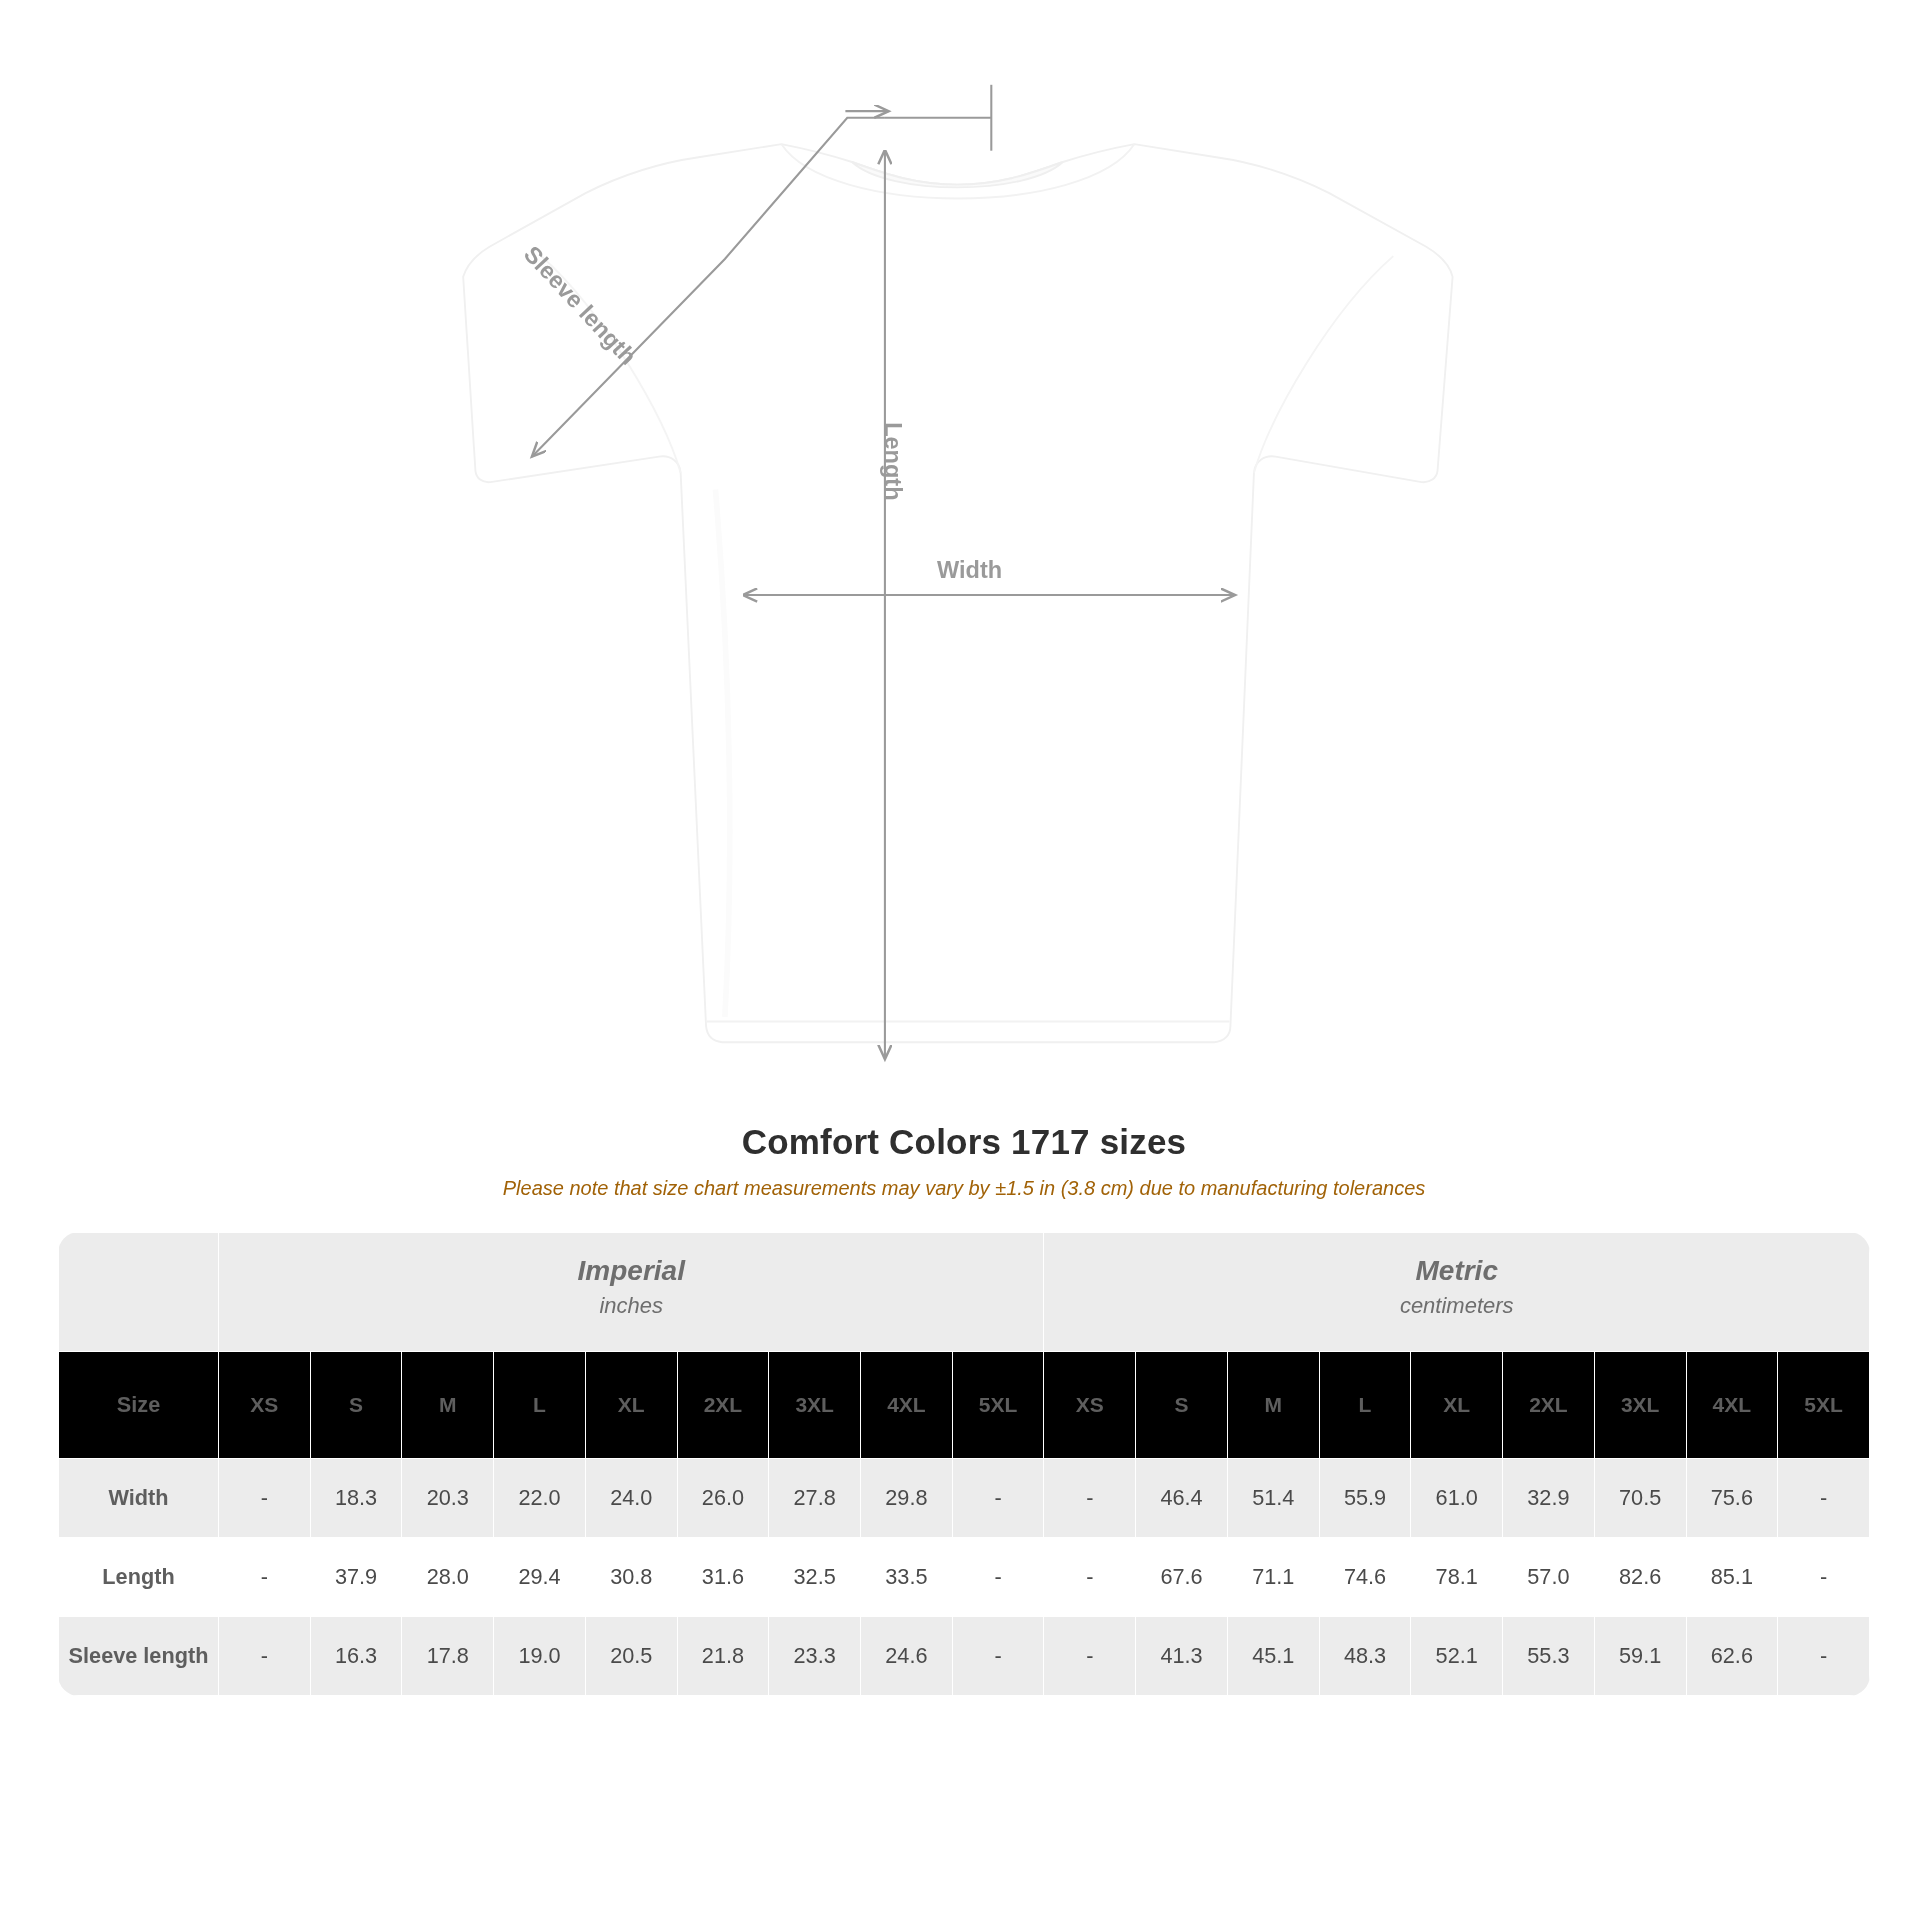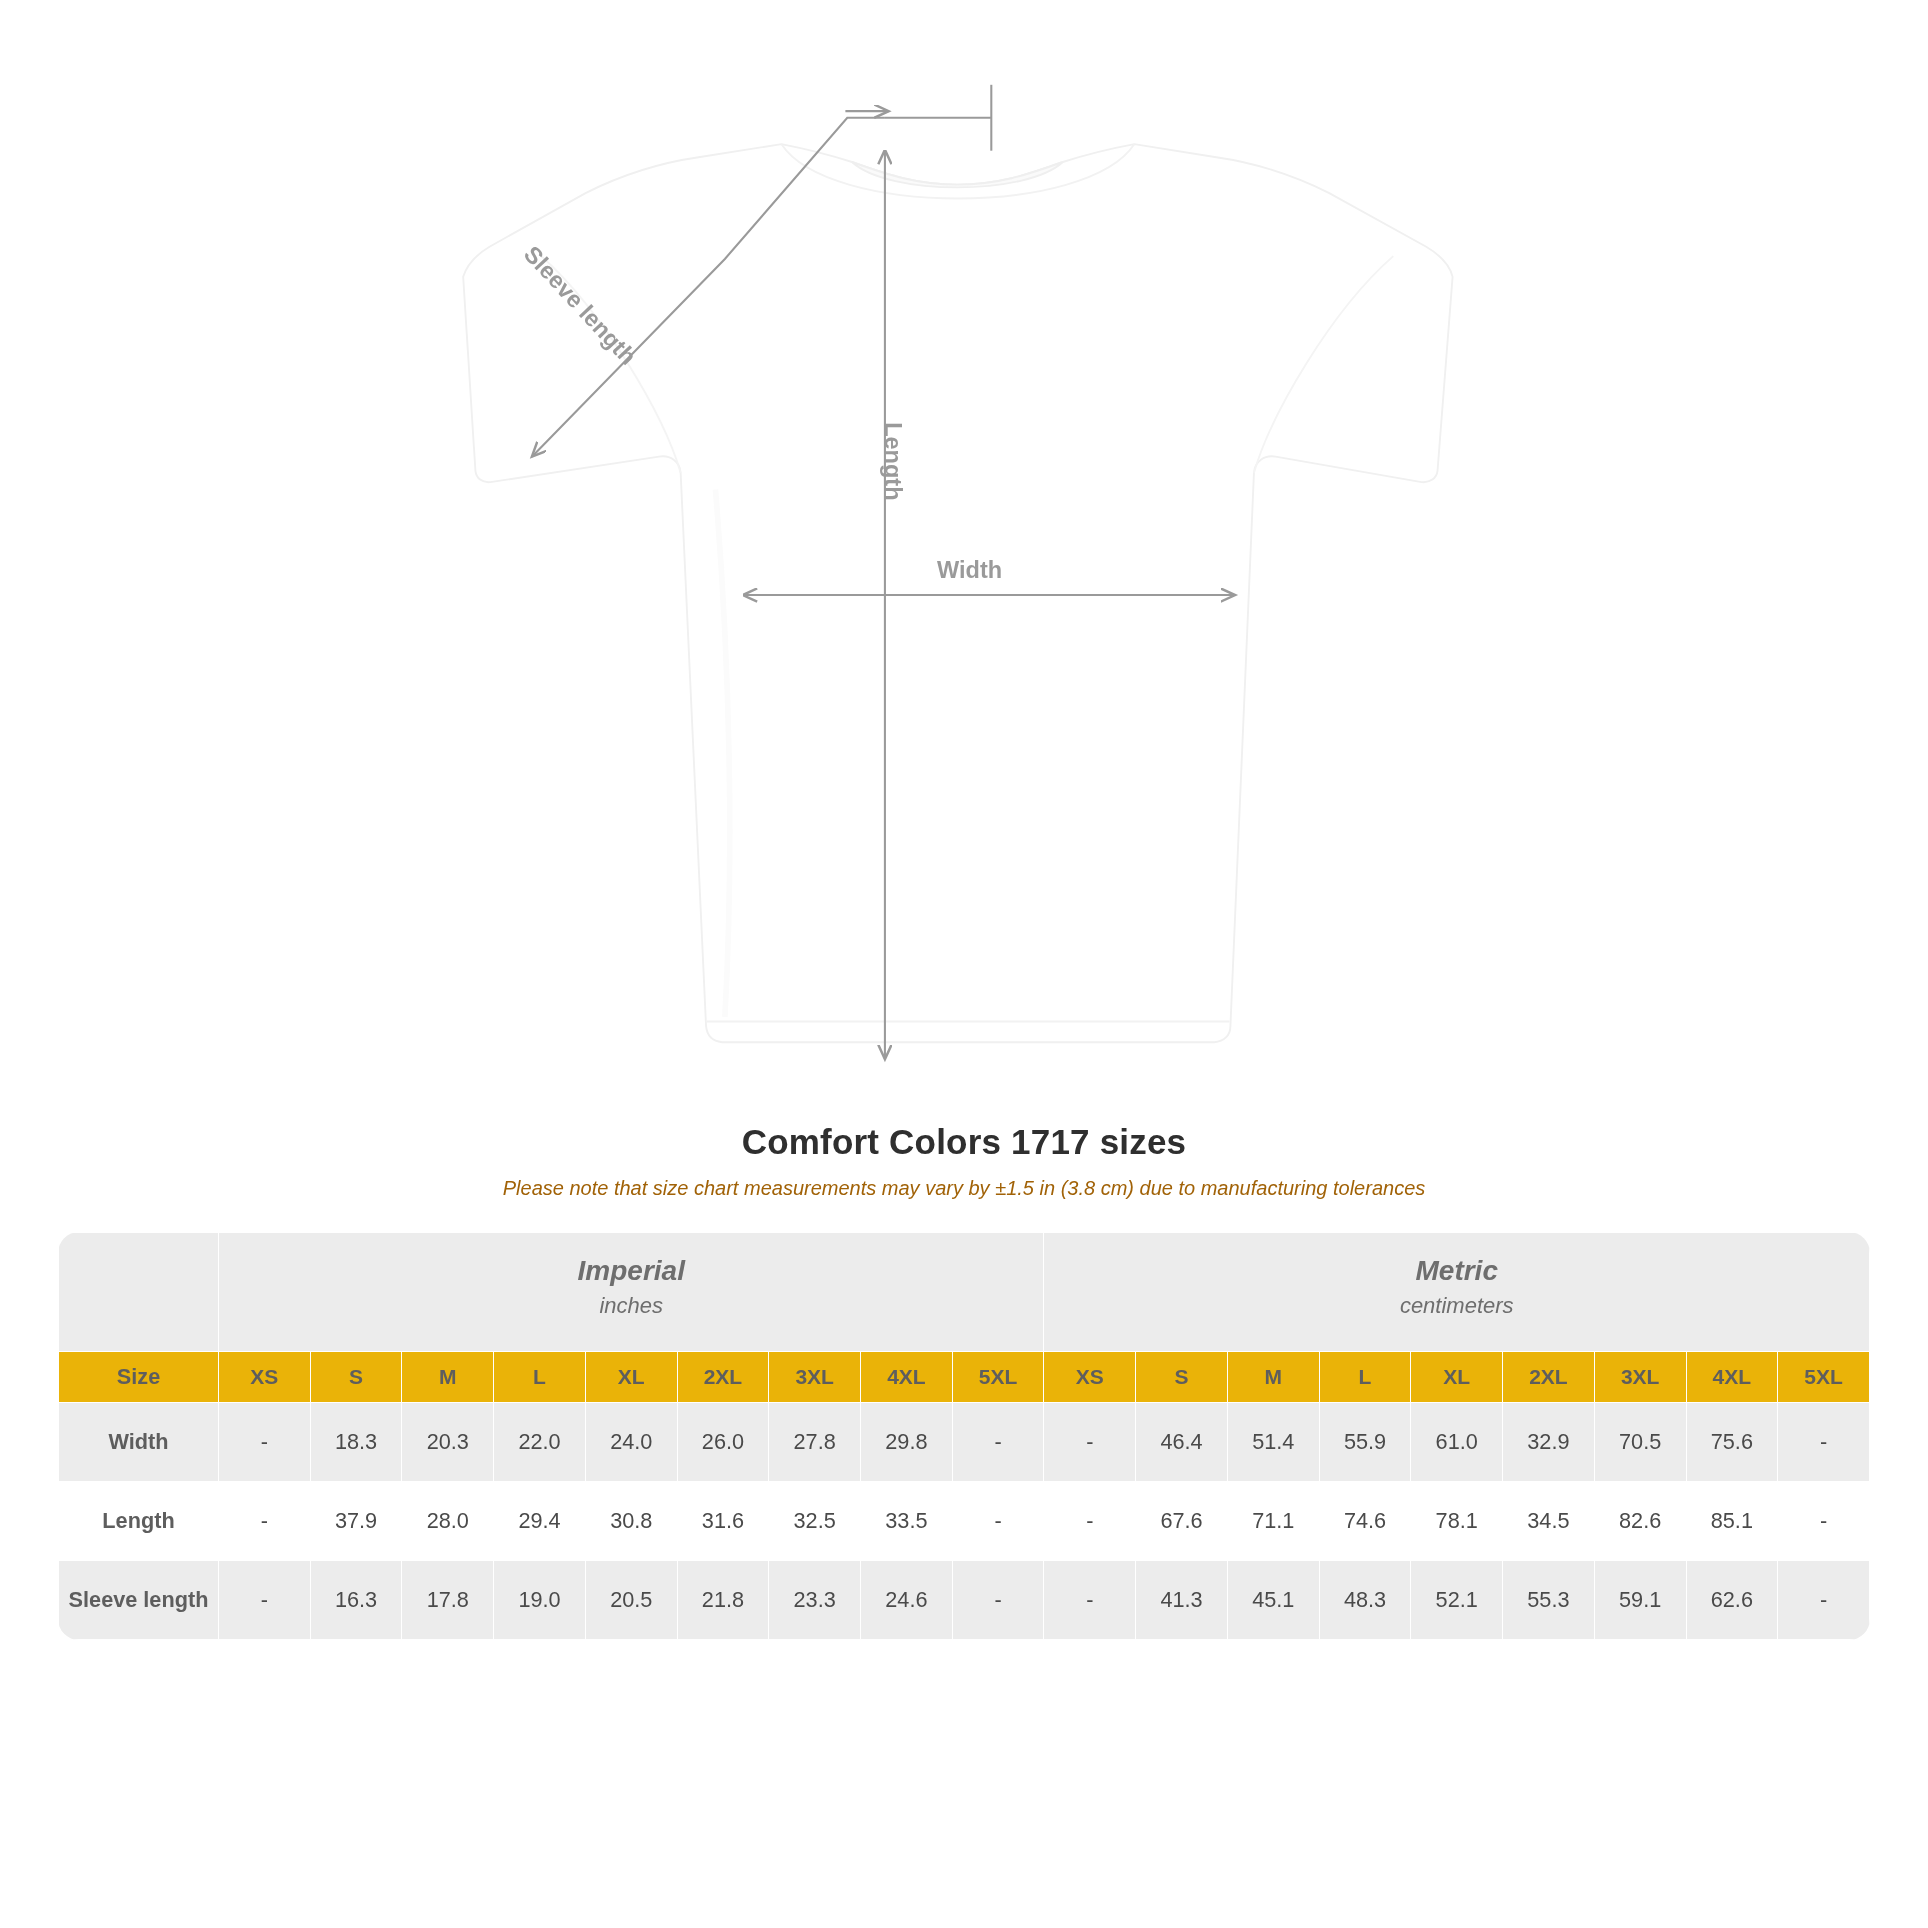--- a/index.html
+++ b/index.html
@@ -81,25 +81,25 @@
     color: #6e6e6e;
     line-height: 1.25;
   }
   .unit-sub {
     font-size: 22px;
     font-style: italic;
     color: #6e6e6e;
     line-height: 1.6;
   }
   .size-row th {
-    background: #eab308;
+    background: #000000;
     font-size: 21px;
     font-weight: bold;
     color: #5e5e5e;
-    padding: 12px 0;
+    padding: 40px 0;
   }
   .size-row th.label-cell {
     font-size: 21.7px;
   }
   .data-row td {
     font-size: 21.7px;
     color: #4a4a4a;
     padding: 26px 0;
   }
   .data-row td.label-cell {
@@ -289,21 +289,21 @@
             <td>30.8</td>
             <td>31.6</td>
             <td>32.5</td>
             <td>33.5</td>
             <td>-</td>
             <td>-</td>
             <td>67.6</td>
             <td>71.1</td>
             <td>74.6</td>
             <td>78.1</td>
-            <td>34.5</td>
+            <td>57.0</td>
             <td>82.6</td>
             <td>85.1</td>
             <td>-</td>
           </tr>
           <tr class="data-row row-shade">
             <td class="label-cell">Sleeve length</td>
             <td>-</td>
             <td>16.3</td>
             <td>17.8</td>
             <td>19.0</td>

